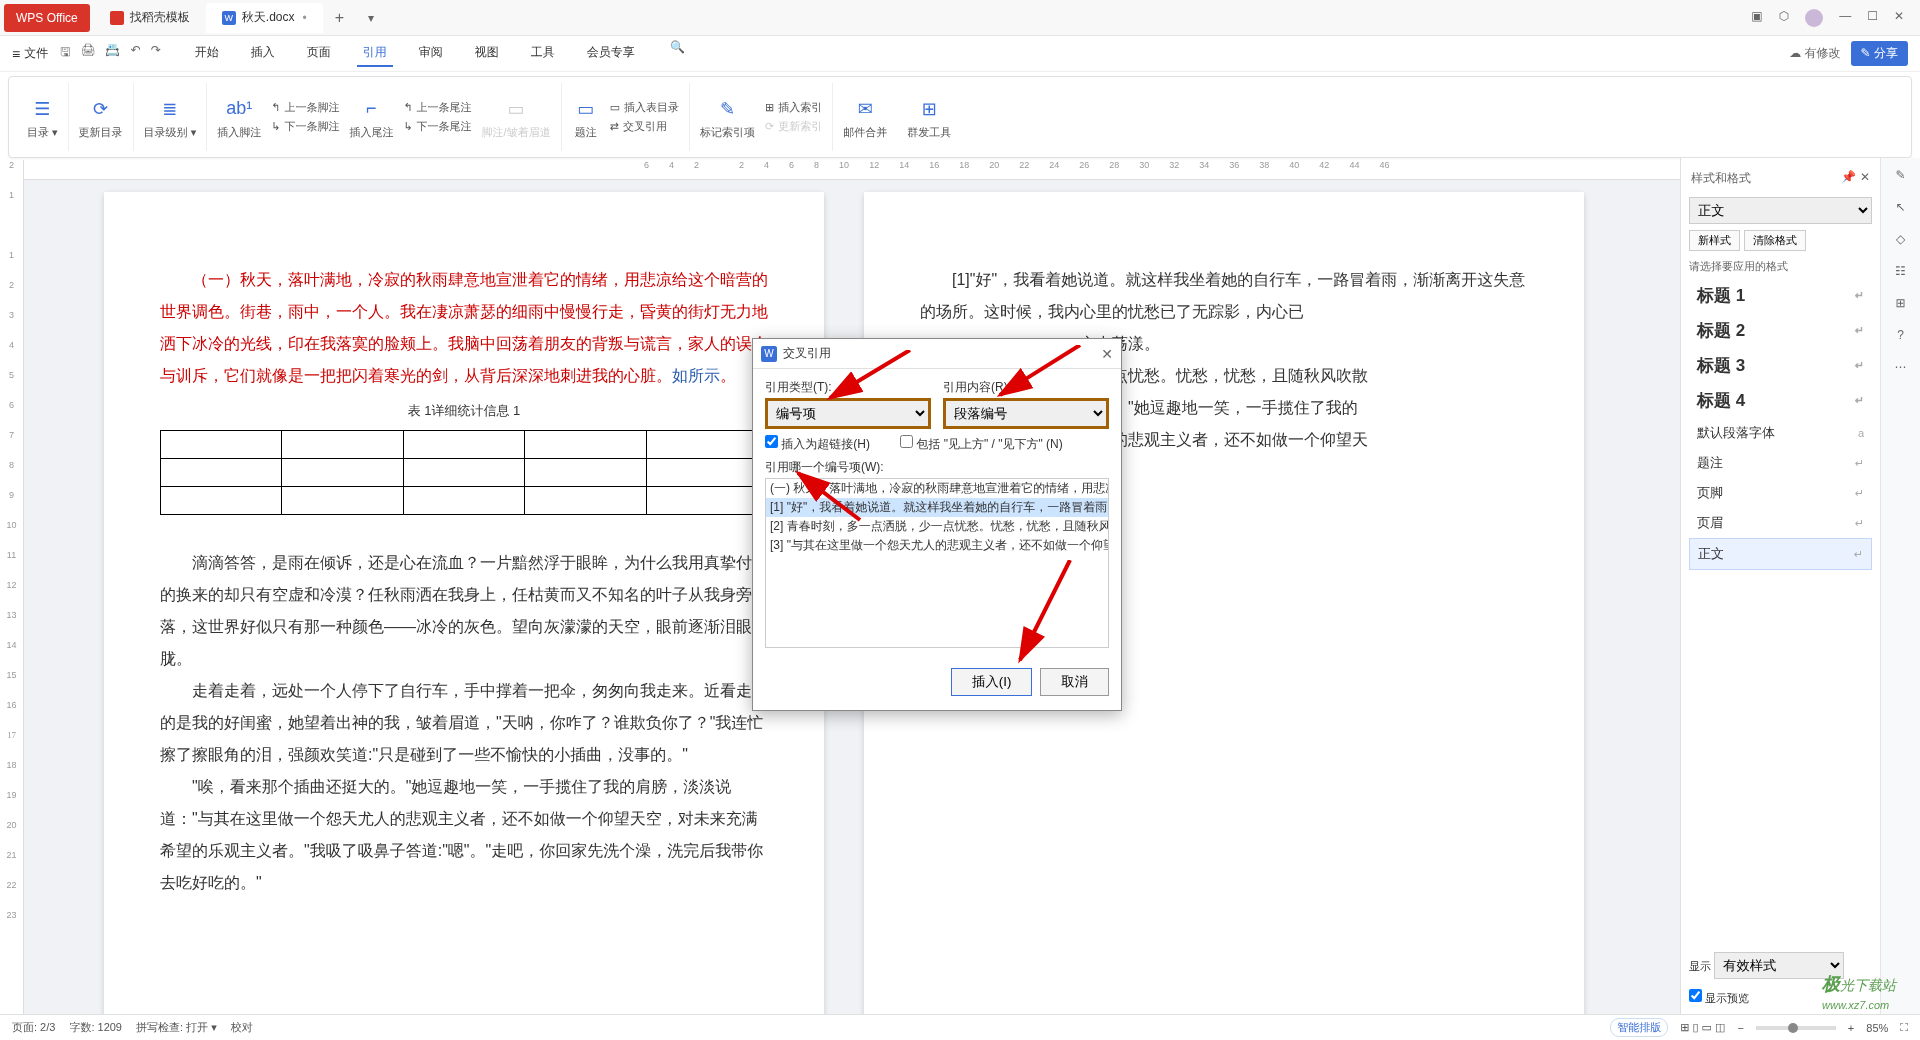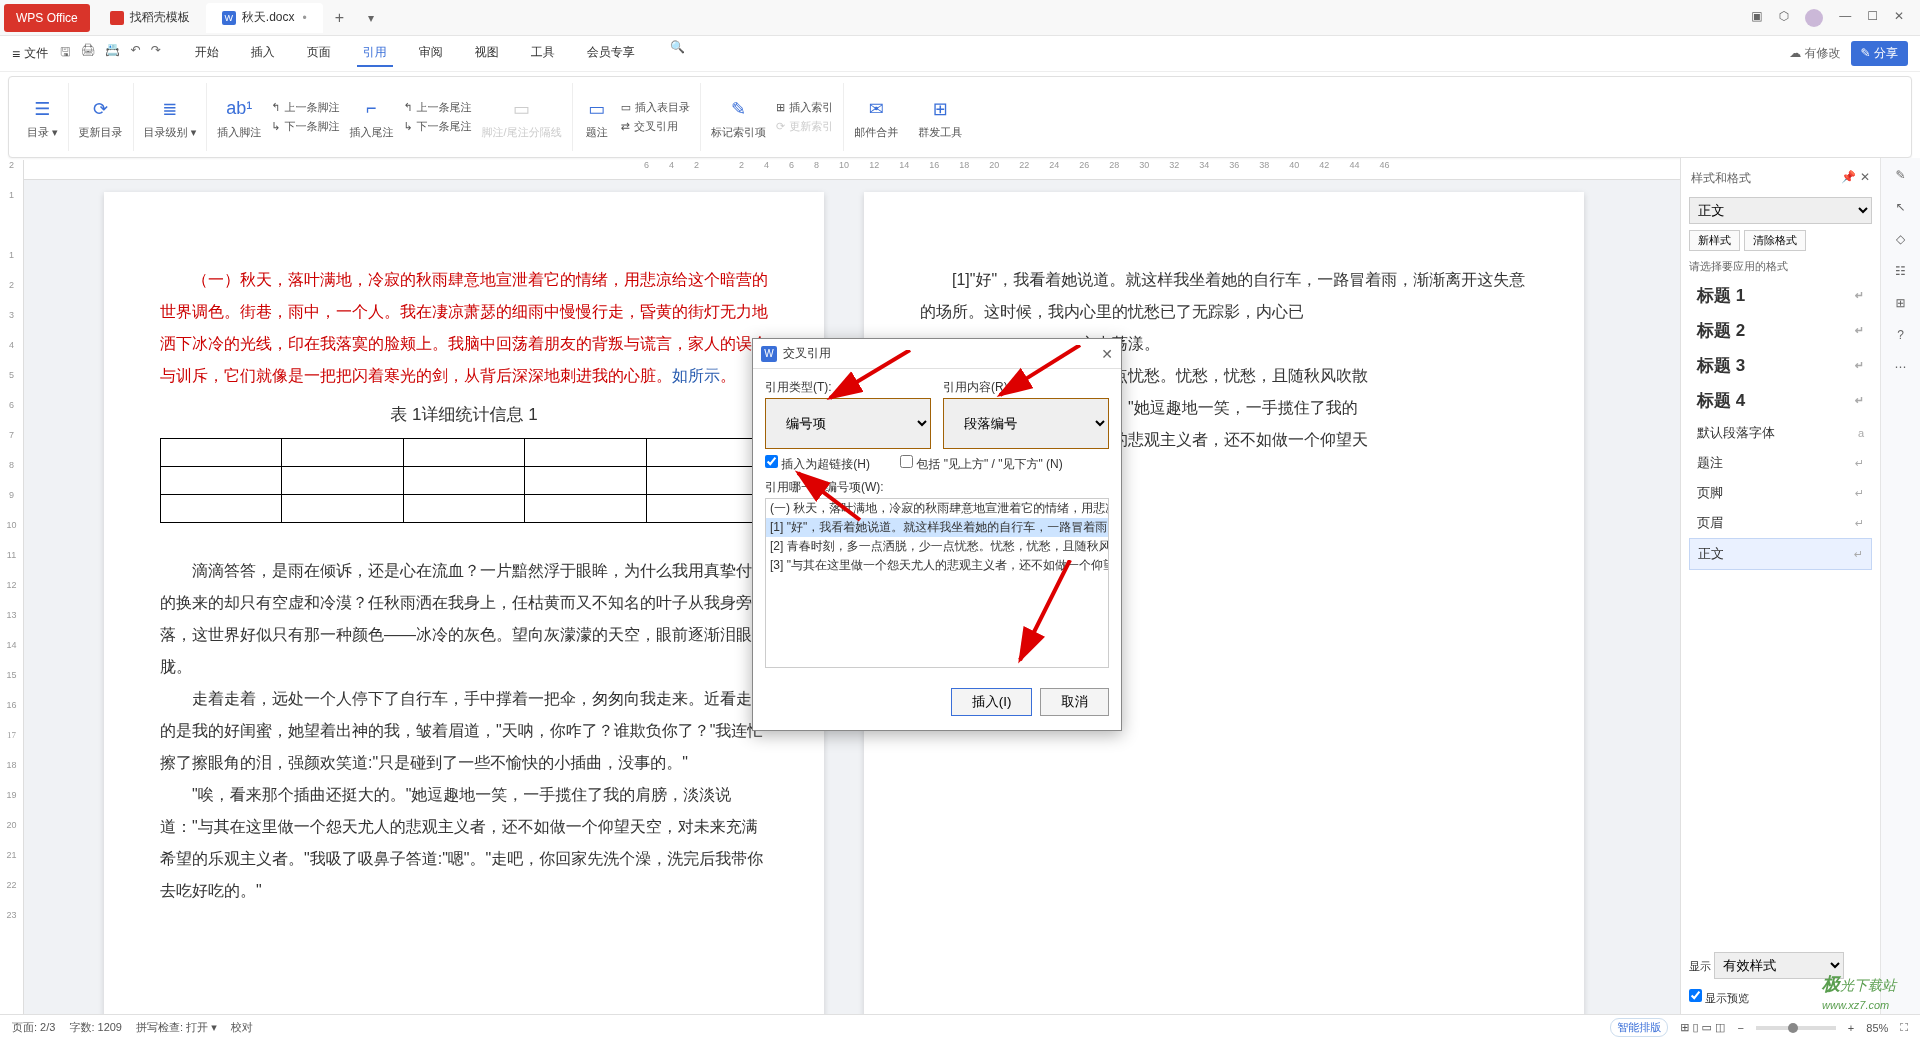--- a/index.html
+++ b/index.html
@@ -37,21 +37,21 @@
 .rsub div { display: flex; align-items: center; gap: 4px; }
 
 
 .docarea { position: absolute; top: 160px; left: 0; right: 240px; bottom: 26px; background: #f0f2f5; overflow: hidden; }
 .ruler-v { position: absolute; left: 0; top: 0; width: 24px; bottom: 0; background: #fff; border-right: 1px solid #ddd; font-size: 9px; color: #999;}
 .ruler-h { position: absolute; top: 0; left: 24px; right: 0; height: 20px; background: #fff; border-bottom: 1px solid #ddd; font-size: 9px; color: #999; display:flex; gap:20px; padding-left:620px;}
 .pages { position: absolute; left: 24px; top: 20px; right: 0; bottom: 0; display: flex; gap: 40px; padding: 12px 80px; }
 .page { background: #fff; width: 720px; height: 960px; box-shadow: 0 2px 6px rgba(0,0,0,0.15); padding: 72px 56px; font-size: 16px; line-height: 2; position: relative; }
 .page .redtext { color: #c00; text-indent: 2em; }
 .page .link { color: #2a5db0; }
-.page .caption { text-align: center; font-size: 17px; margin: 6px 0;}
+.page .caption { text-align: center; font-size: 13px; margin: 6px 0;}
 .page table { border-collapse: collapse; width: 100%; }
 .page td { border: 1px solid #000; height: 28px; }
 .page p { text-indent: 2em; }
 
 
 .rightpane { position: absolute; top: 158px; right: 40px; bottom: 26px; width: 200px; background: #fff; border-left: 1px solid #e0e0e0; padding: 8px; }
 .rightpane .title { font-size: 12px; color: #666; padding: 4px 2px; display:flex; justify-content:space-between;}
 .rightpane select { width: 100%; padding: 4px; margin: 6px 0; border:1px solid #ccc;}
 .rightpane .btns { display: flex; gap: 4px; }
 .rightpane .btns button { padding: 2px 8px; font-size: 11px; border:1px solid #ccc; background:#fafafa;}
@@ -70,21 +70,21 @@
 
 
 .dialog { position: absolute; left: 752px; top: 338px; width: 370px; background: #fff; border: 1px solid #888; box-shadow: 0 4px 16px rgba(0,0,0,0.3); z-index: 100; font-size: 12px; }
 .dhead { height: 30px; display: flex; align-items: center; padding: 0 8px; border-bottom: 1px solid #e0e0e0; }
 .dhead .dicon { width: 16px; height: 16px; background: #3a6fd8; color:#fff; font-size:10px; display:flex;align-items:center;justify-content:center; border-radius:2px; margin-right:6px;}
 .dhead .dclose { margin-left: auto; cursor: pointer; font-size: 14px; color:#666;}
 .dbody { padding: 10px 12px; }
 .drow { display: flex; gap: 12px; margin-bottom: 6px; }
 .dcol { flex: 1; }
 .dcol label { display: block; margin-bottom: 2px; }
-.dcol select { width: 100%; padding: 16px; border:1px solid #a16207;}
+.dcol select { width: 100%; padding: 4px; border:3px solid #a16207;}
 .dchk { display: flex; gap: 30px; margin: 6px 0; }
 .dlist { border: 1px solid #ccc; height: 170px; overflow: auto; margin-top: 2px; font-size:12px;}
 .dlist div { padding: 1px 4px; white-space: nowrap; overflow:hidden; }
 .dlist .sel { background: #cde4ff; }
 .dfoot { display: flex; justify-content: flex-end; gap: 8px; padding: 10px 12px 14px; }
 .dfoot button { padding: 4px 20px; border: 1px solid #999; background: #f4f4f4; cursor: pointer; }
 .dfoot .primary { border: 1px solid #3a6fd8; }
 
 
 .arrow { position: absolute; z-index: 200; }
@@ -176,21 +176,21 @@
       <div class="rlabel">插入尾注</div>
     </div>
   <div class="rgroup noborder" style="padding:0;">
     <div class="rsub">
         <div>↰ <span>上一条尾注</span></div>
         <div>↳ <span>下一条尾注</span></div>
       </div>
   </div>
   <div class="rgroup disabled">
       <div class="ricon">▭</div>
-      <div class="rlabel">脚注/尾注分隔线</div>
+      <div class="rlabel">脚注/皱着眉道</div>
     </div>
   <div class="rgroup noborder">
       <div class="ricon">▭</div>
       <div class="rlabel">题注</div>
     </div>
   <div class="rgroup" style="padding:0 10px 0 0;">
     <div class="rsub">
         <div>▭ <span>插入表目录</span></div>
         <div>⇄ <span>交叉引用</span></div>
       </div>

